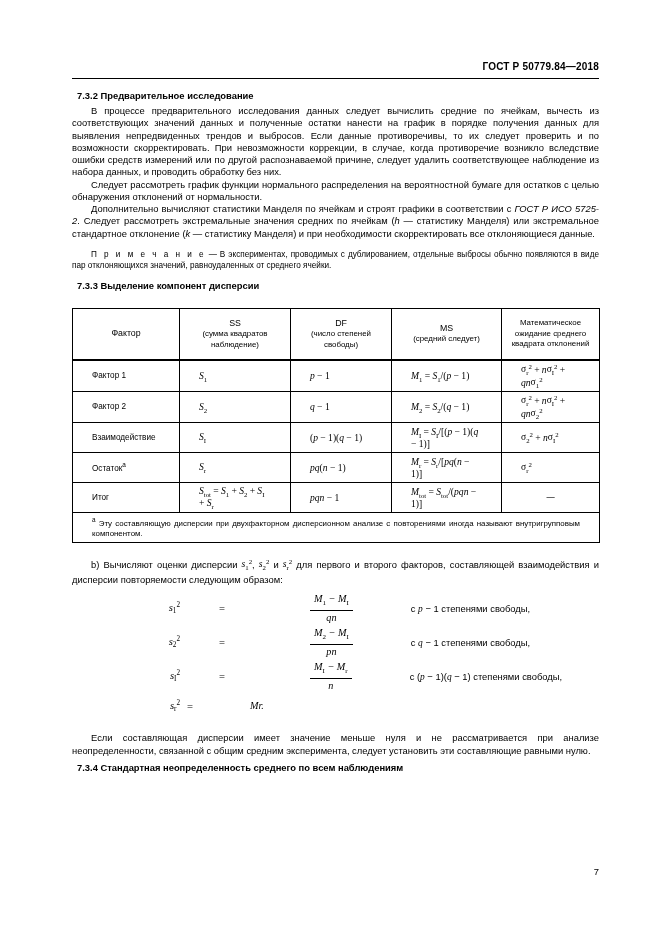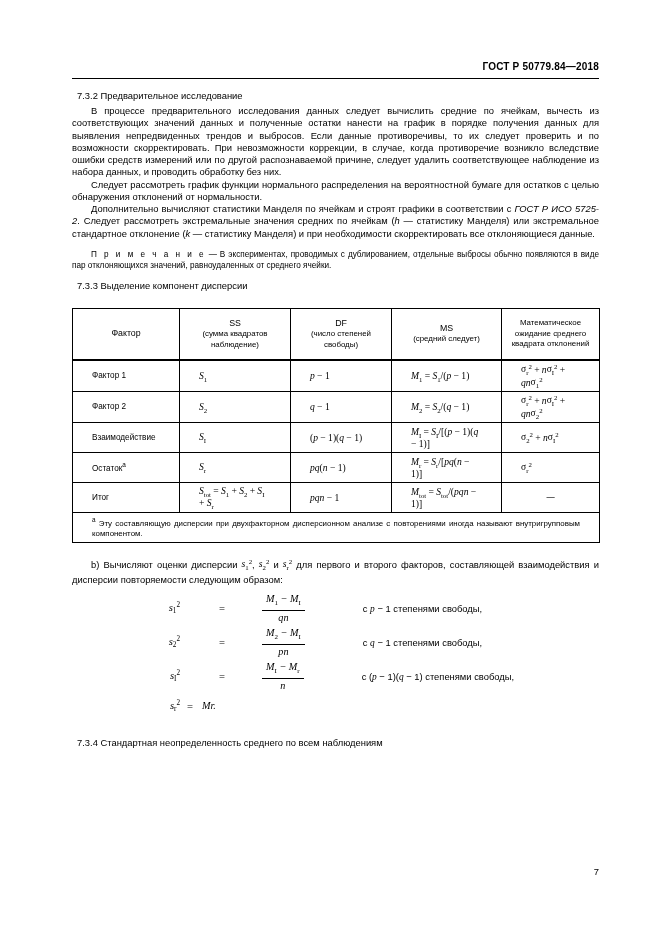--- a/index.html
+++ b/index.html
@@ -49,21 +49,21 @@
   }
   
   .content {
     position: absolute;
     left: 72px;
     top: 90px;
     width: 527px;
   }
   h3.heading {
     font-size: 9.4px;
-    font-weight: normal;
+    font-weight: bold;
     margin: 0 0 3px 0;
     padding: 0;
     text-indent: 5px;
     line-height: 12px;
   }
   p.para {
     font-size: 9.4px;
     line-height: 12.25px;
     margin: 0;
     padding: 0;
@@ -162,20 +162,21 @@
     padding: 0 5px 0 0;
   }
   .frac {
     display: inline-flex;
     flex-direction: column;
     font-family: "Liberation Serif", serif;
     font-style: italic;
     font-size: 10.2px;
     line-height: 12px;
     vertical-align: middle;
+    margin-left: 48px;
   }
   .frac .num { padding: 0 4px 1px 4px; }
   .frac .den { padding: 1px 4px 0 4px; border-top: 1px solid #000; width: 100%; text-align: center; box-sizing: border-box; }
   .frac sub { font-size: 7px; font-style: normal; vertical-align: -2.5px; }
   .eq-tail {
     font-size: 9.4px;
     font-family: "Liberation Sans", sans-serif;
     font-style: normal;
     padding-left: 26px;
     white-space: nowrap;
@@ -365,20 +366,21 @@
         <div class="eq-lhs">s<sub class="msub-i">r</sub><sup>2</sup></div>
         <div class="eq-eq">=</div>
         <div class="frac">
           <span class="num">Mr.</span>
         </div>
       </div>
     </div>
 
     <div class="gap-l"></div>
 
+    <p class="para">Если составляющая дисперсии имеет значение меньше нуля и не рассматривается при анализе неопределенности, связанной с общим средним эксперимента, следует установить эти составляющие равными нулю.</p>
 
     <div class="gap-s"></div>
 
     <h3 class="heading">7.3.4  Стандартная неопределенность среднего по всем наблюдениям</h3>
 
   </div>
 
   <div class="pagenum">7</div>
 
 </div>

